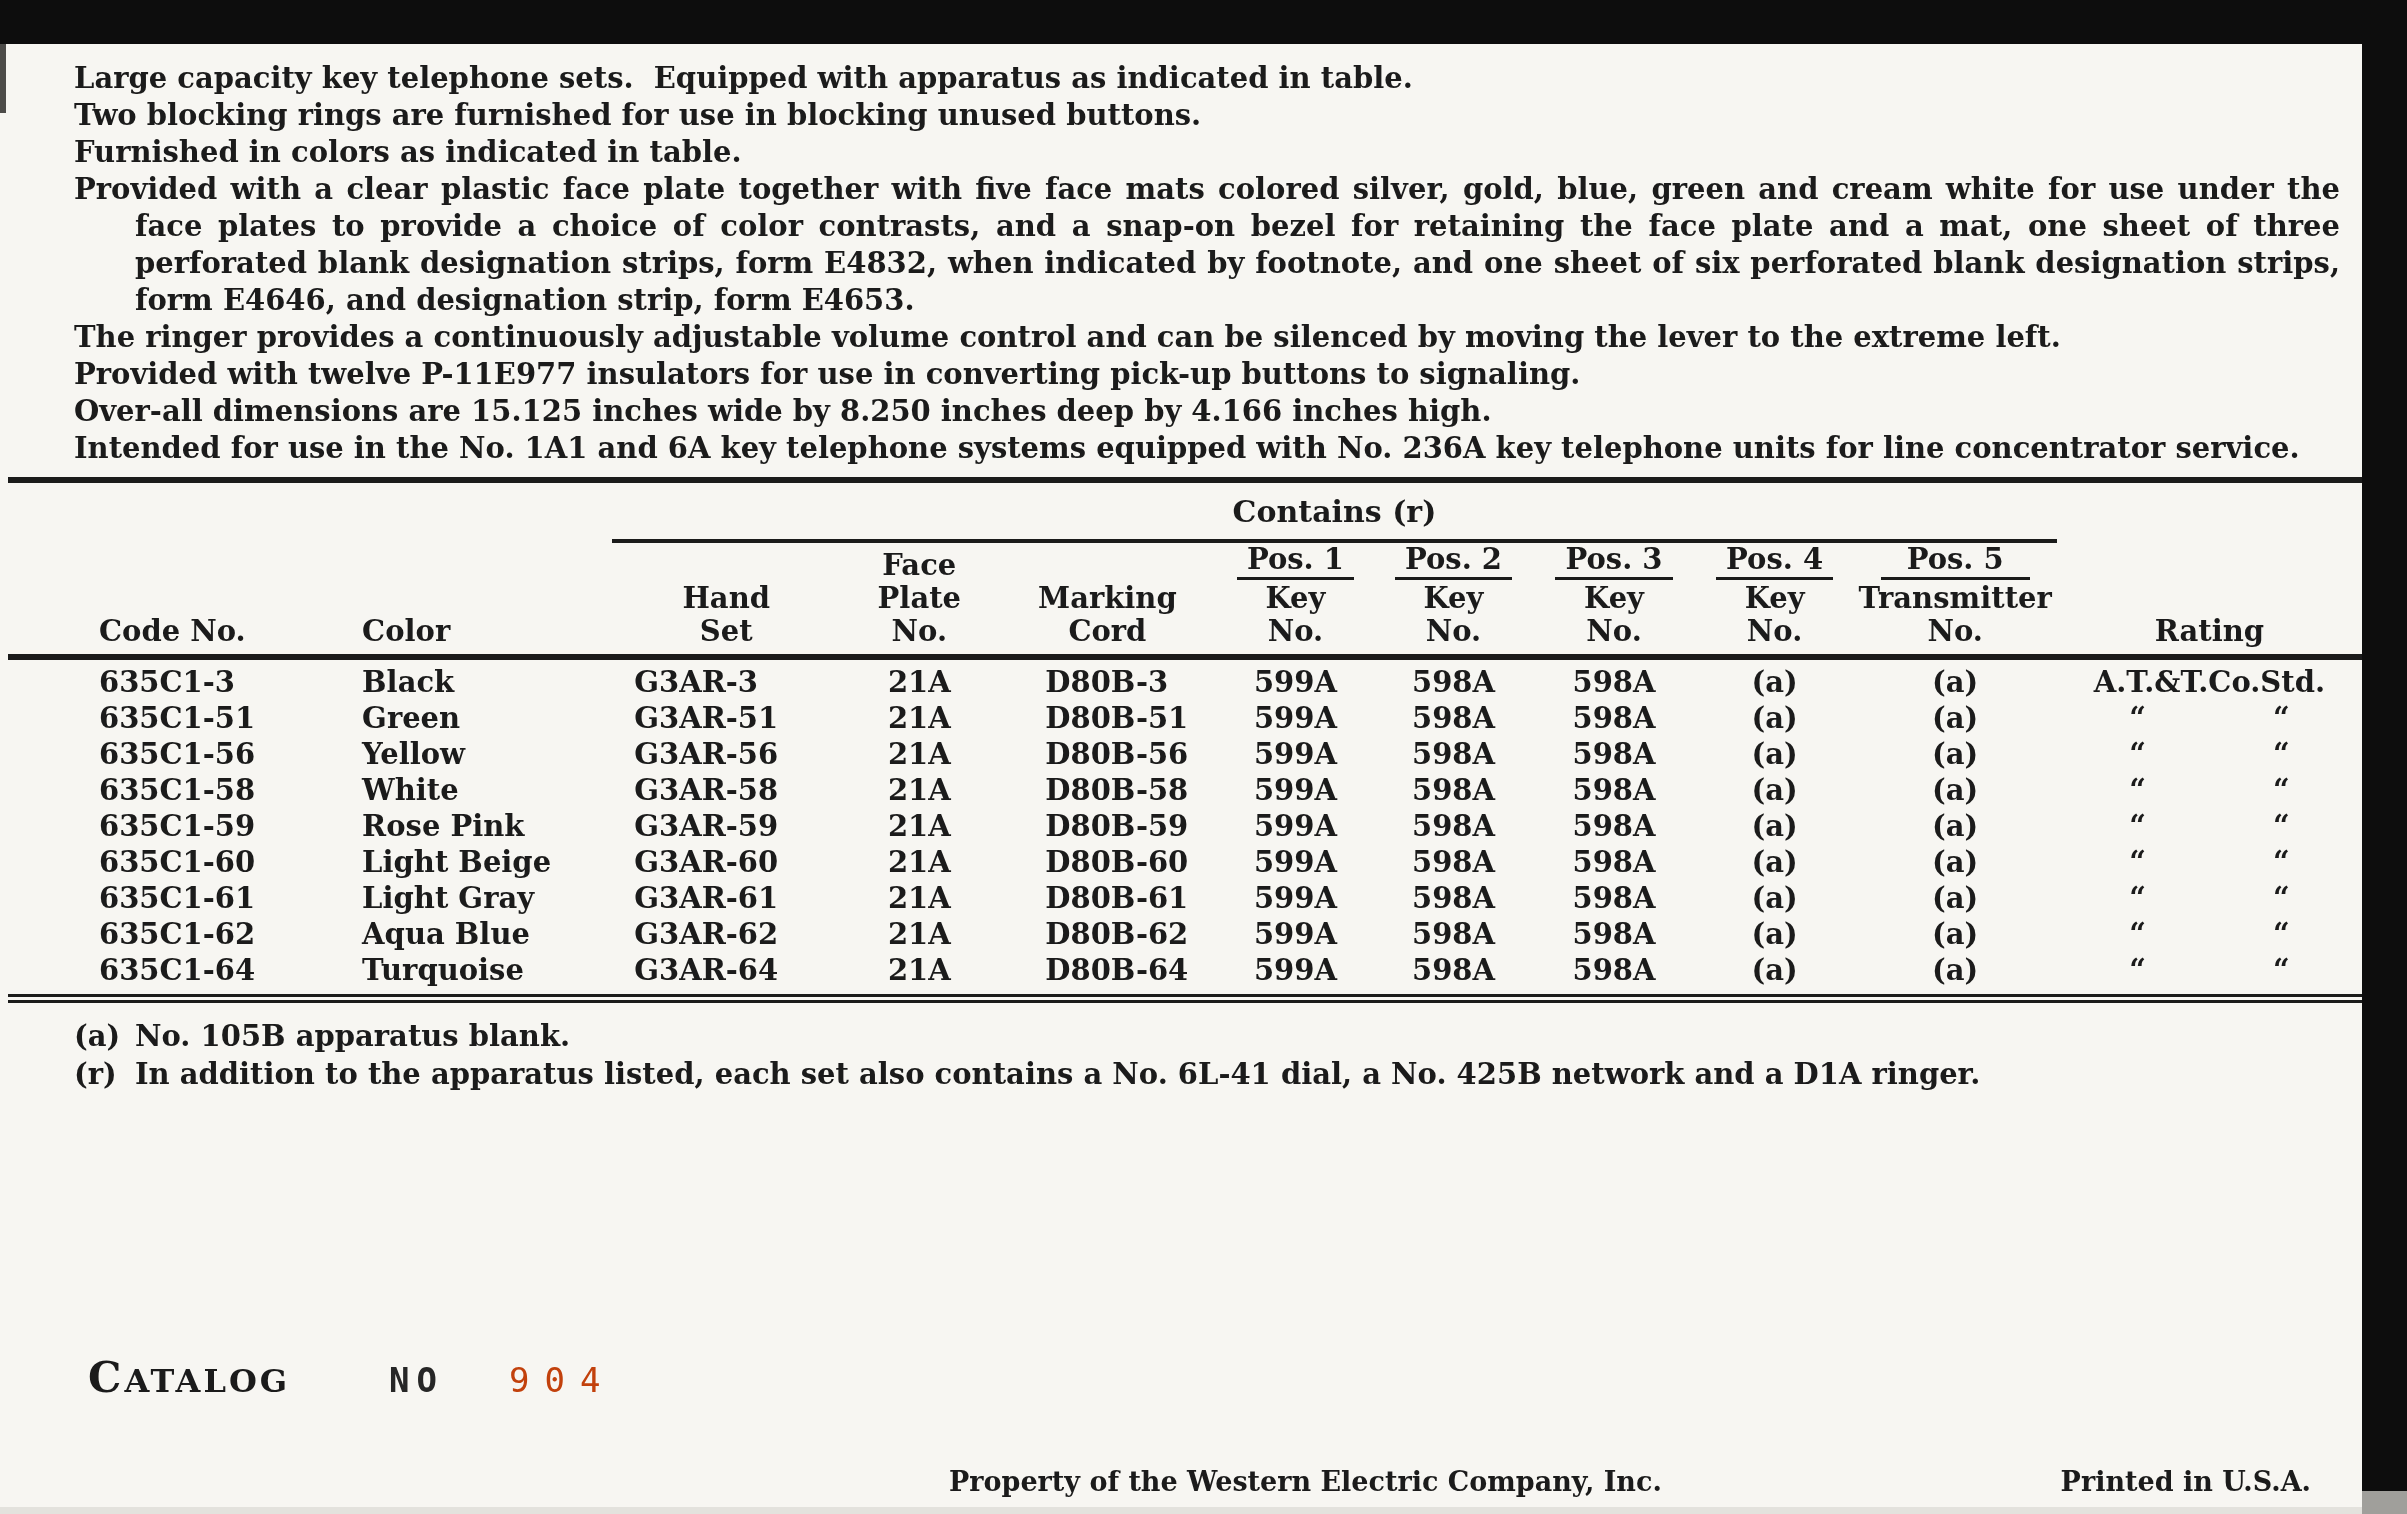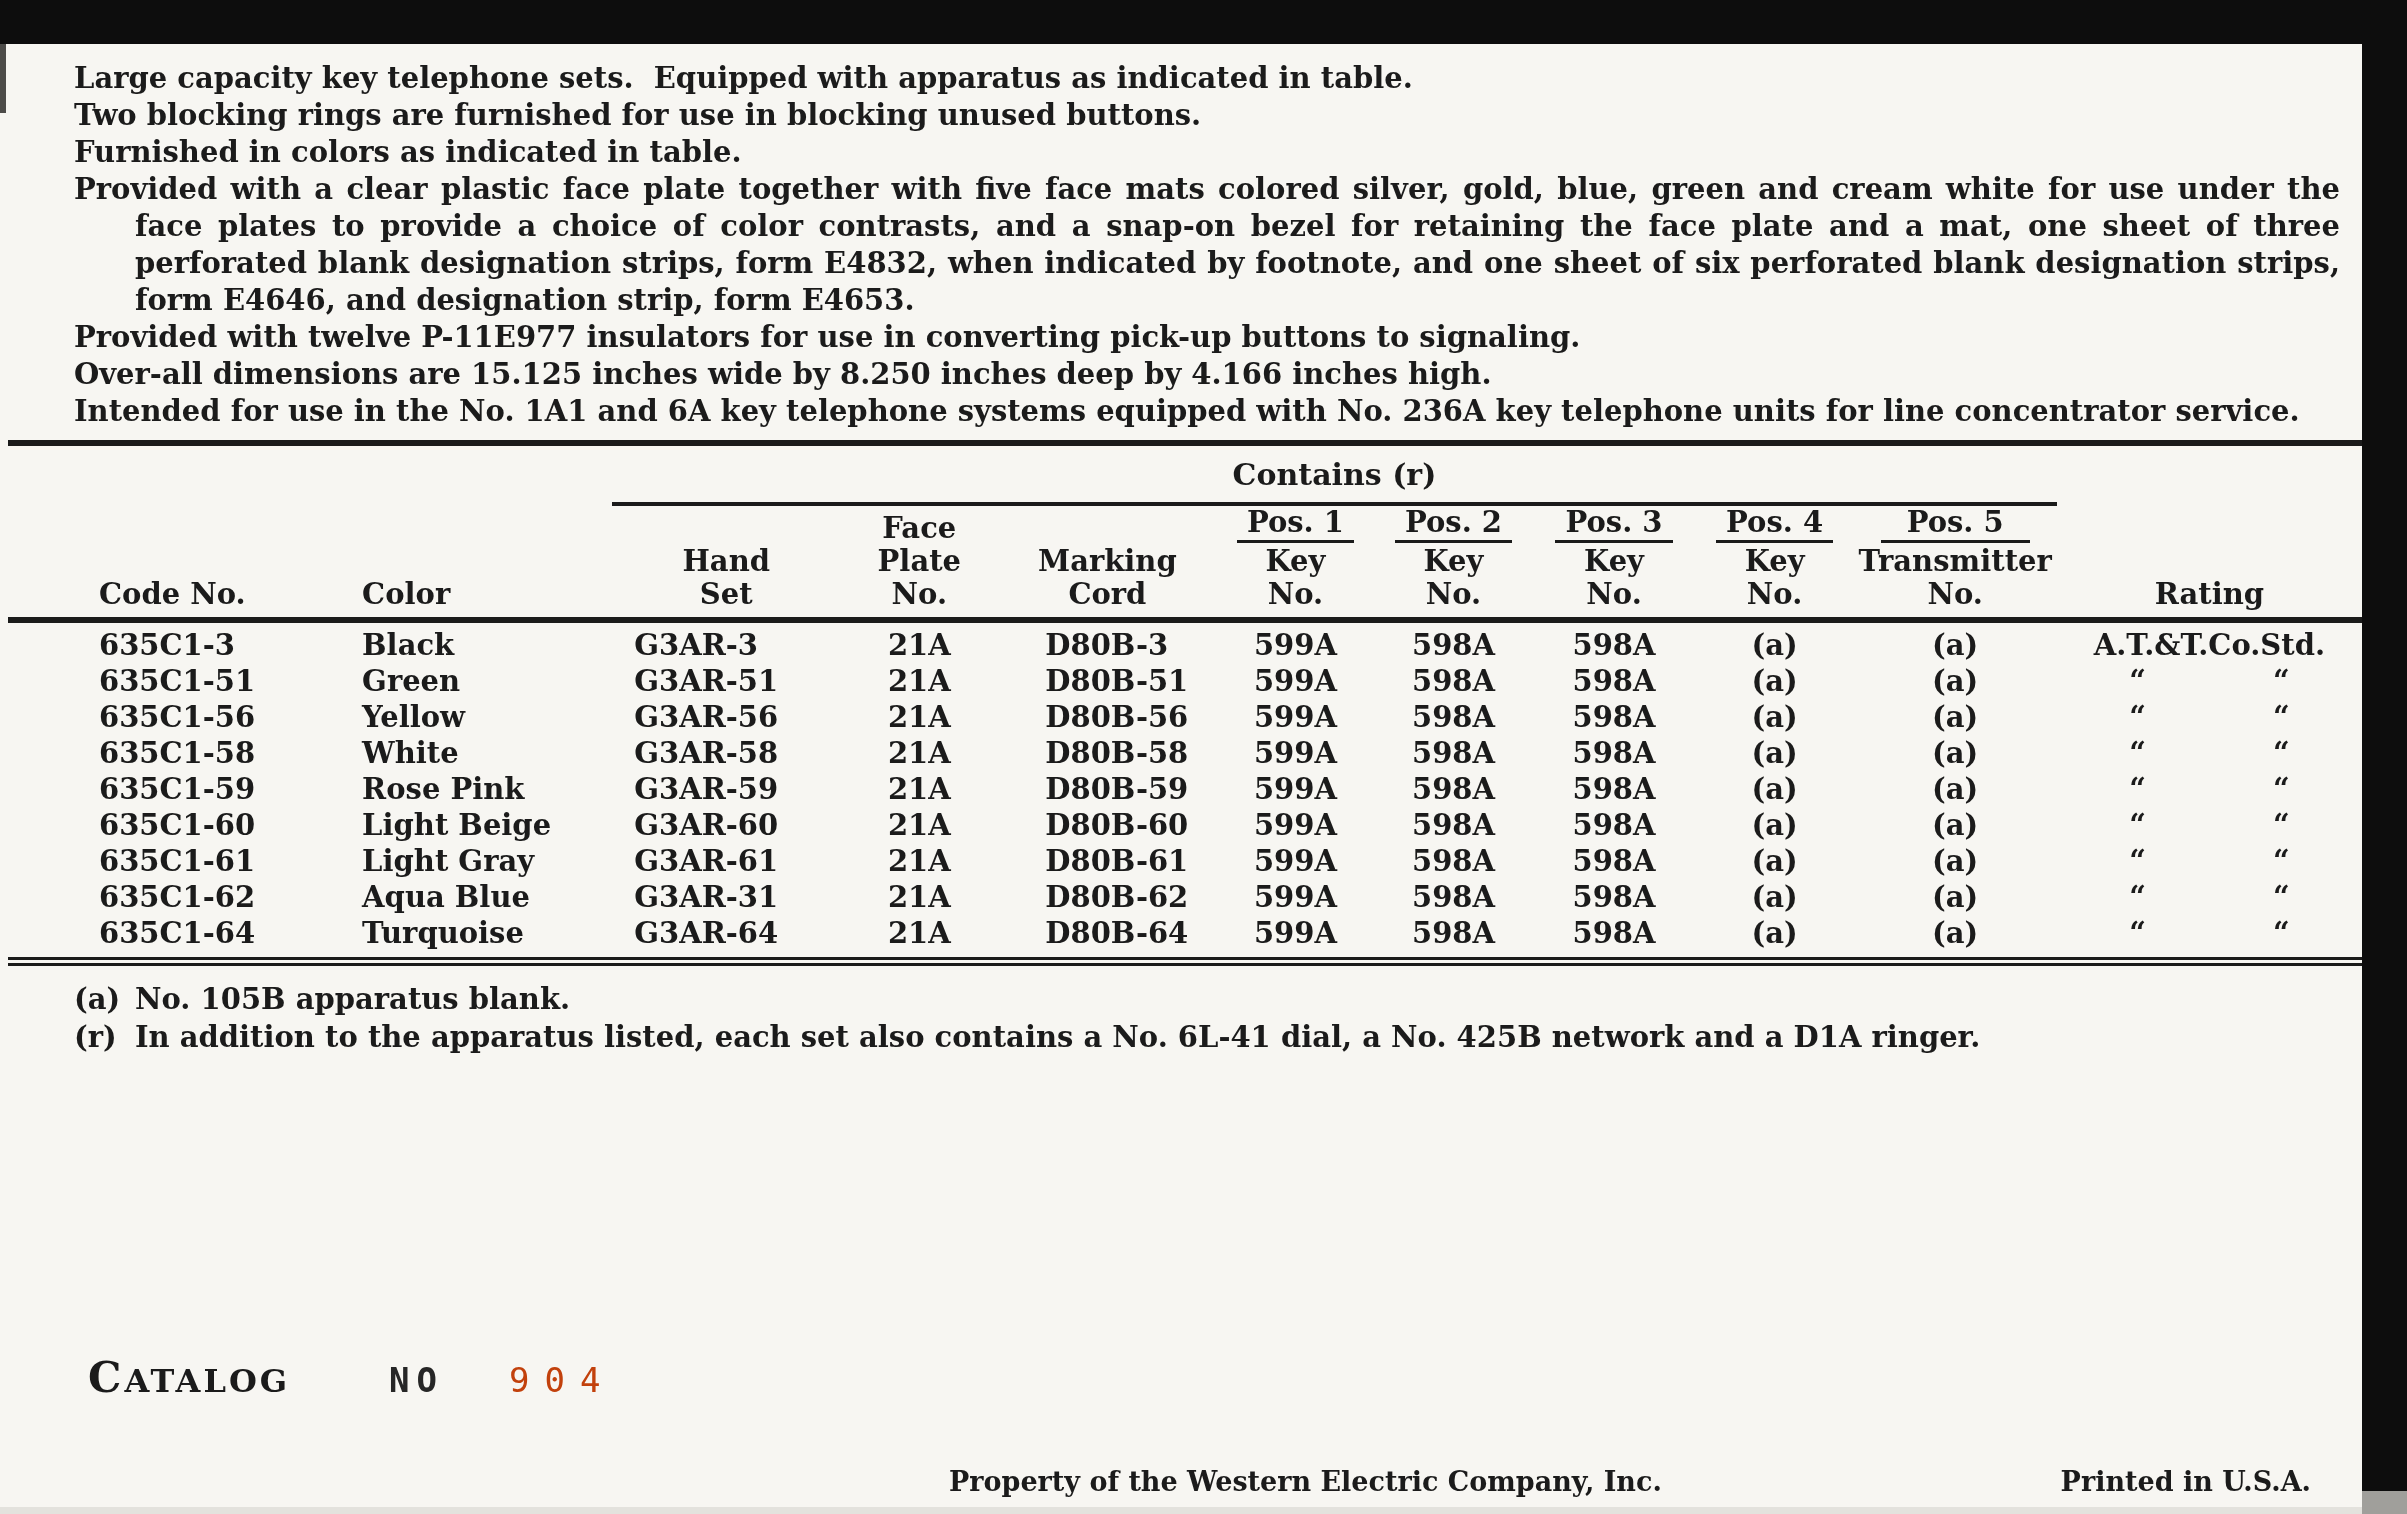--- a/index.html
+++ b/index.html
@@ -96,20 +96,21 @@
   <div class="bottom-edge"></div>
 
   <div class="card">
 
 
     <div class="desc">
         <div class="para">Large capacity key telephone sets.  Equipped with apparatus as indicated in table.</div>
         <div class="para">Two blocking rings are furnished for use in blocking unused buttons.</div>
         <div class="para">Furnished in colors as indicated in table.</div>
         <div class="para hanging">Provided with a clear plastic face plate together with five face mats colored silver, gold, blue, green and cream white for use under the face plates to provide a choice of color contrasts, and a snap-on bezel for retaining the face plate and a mat, one sheet of three perforated blank designation strips, form E4832, when indicated by footnote, and one sheet of six perforated blank designation strips, form E4646, and designation strip, form E4653.</div>
+        <div class="para">The ringer provides a continuously adjustable volume control and can be silenced by moving the lever to the extreme left.</div>
         <div class="para">Provided with twelve P-11E977 insulators for use in converting pick-up buttons to signaling.</div>
         <div class="para">Over-all dimensions are 15.125 inches wide by 8.250 inches deep by 4.166 inches high.</div>
         <div class="para">Intended for use in the No. 1A1 and 6A key telephone systems equipped with No. 236A key telephone units for line concentrator service.</div>
       </div>
 
     <div class="rule"></div>
 
     <table>
       <colgroup>
         <col style="width:327px">
@@ -264,21 +265,21 @@
             <td class="c5">599A</td>
             <td class="c6">598A</td>
             <td class="c7">598A</td>
             <td class="c8">(a)</td>
             <td class="c9">(a)</td>
             <td class="c10 ditto"><span>“</span><span>“</span></td>
           </tr>
           <tr>
             <td class="c0">635C1-62</td>
             <td class="c1">Aqua Blue</td>
-            <td class="c2">G3AR-31</td>
+            <td class="c2">G3AR-62</td>
             <td class="c3">21A</td>
             <td class="c4">D80B-62</td>
             <td class="c5">599A</td>
             <td class="c6">598A</td>
             <td class="c7">598A</td>
             <td class="c8">(a)</td>
             <td class="c9">(a)</td>
             <td class="c10 ditto"><span>“</span><span>“</span></td>
           </tr>
           <tr>

